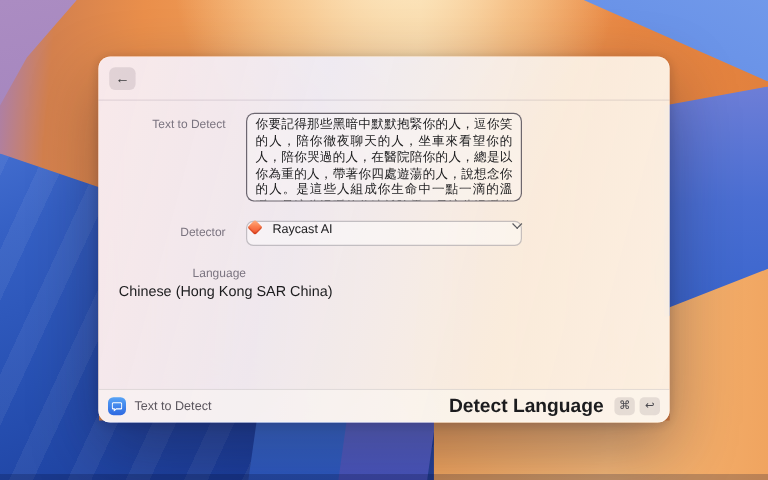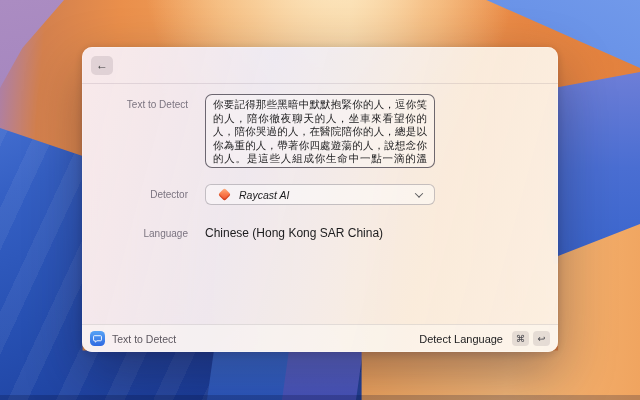--- a/index.html
+++ b/index.html
@@ -50,42 +50,42 @@
   .row-label{width:106px;flex-shrink:0;text-align:right;font-size:10px;color:#7b7480;}
   .row-control{margin-left:17px;width:230px;}
   .row-text .row-label{padding-top:5px;}
 
   .textbox{box-sizing:border-box;height:74px;border:1px solid rgba(55,50,62,0.72);
     border-radius:7px;background:rgba(255,255,255,0.30);padding:3px 7px 0 7px;
     font-size:10.5px;line-height:13.5px;color:#1c1c1e;overflow:hidden;
     text-align:justify;}
 
   .row-detector{align-items:center;}
-  .dropdown{box-sizing:border-box;height:21px;display:flex;align-items:center;padding:0 12px;
-    border:1px solid rgba(95,88,100,0.35);border-radius:6px;background:rgba(255,255,255,0.45);font-style:italic;}
+  .dropdown{box-sizing:border-box;height:21px;display:flex;align-items:flex-start;padding:0 0;
+    border:1px solid rgba(95,88,100,0.35);border-radius:6px;background:rgba(255,255,255,0.45);}
   .ai-icon{width:9px;height:9px;border-radius:2px;margin:0 2px;
     background:linear-gradient(135deg,#ffb184 0%,#fb7e4e 45%,#ef4d2c 100%);
     transform:rotate(45deg);box-shadow:inset -1px -1px 1px rgba(180,40,10,0.55);}
   .dd-label{margin-left:8px;font-size:10.5px;font-weight:500;color:#1c1c1e;}
   .chevron{margin-left:auto;width:5px;height:5px;border-right:1.4px solid #5a5a5e;
     border-bottom:1.4px solid #5a5a5e;transform:rotate(45deg) translate(-1px,-1px);}
 
-  .row-language{align-items:baseline;margin-top:18px;}
+  .row-language{align-items:baseline;margin-top:18px;flex-direction:column;}
   .lang-value{font-size:12px;color:#1c1c1e;}
 
   .action-bar{position:absolute;left:0;right:0;bottom:0;height:27px;display:flex;
     align-items:center;padding:0 8px;border-top:1px solid rgba(70,60,80,0.13);
     background:rgba(253,250,247,0.45);border-radius:0 0 10px 10px;}
   .app-icon{width:15px;height:15px;border-radius:4.5px;flex-shrink:0;
     background:linear-gradient(180deg,#57a3f6,#2e69e1);
     display:flex;align-items:center;justify-content:center;}
   .bar-title{margin-left:7px;font-size:10.5px;font-weight:500;color:rgba(52,48,58,0.8);}
   .bar-spacer{flex:1;}
   .primary-action{display:flex;align-items:center;gap:4px;cursor:default;}
-  .primary-label{font-size:11px;font-weight:400;color:#1c1c1e;margin-right:5px;}
+  .primary-label{font-size:16px;font-weight:700;color:#1c1c1e;margin-right:5px;}
   .keycap{width:17px;height:15px;border-radius:4px;background:rgba(107,95,107,0.16);
     color:#49484e;font-size:9.5px;display:flex;align-items:center;justify-content:center;
     line-height:1;}
 </style>
 </head>
 <body>
 
 <div class="screen">
 
   <div class="wp wp-base"></div>

